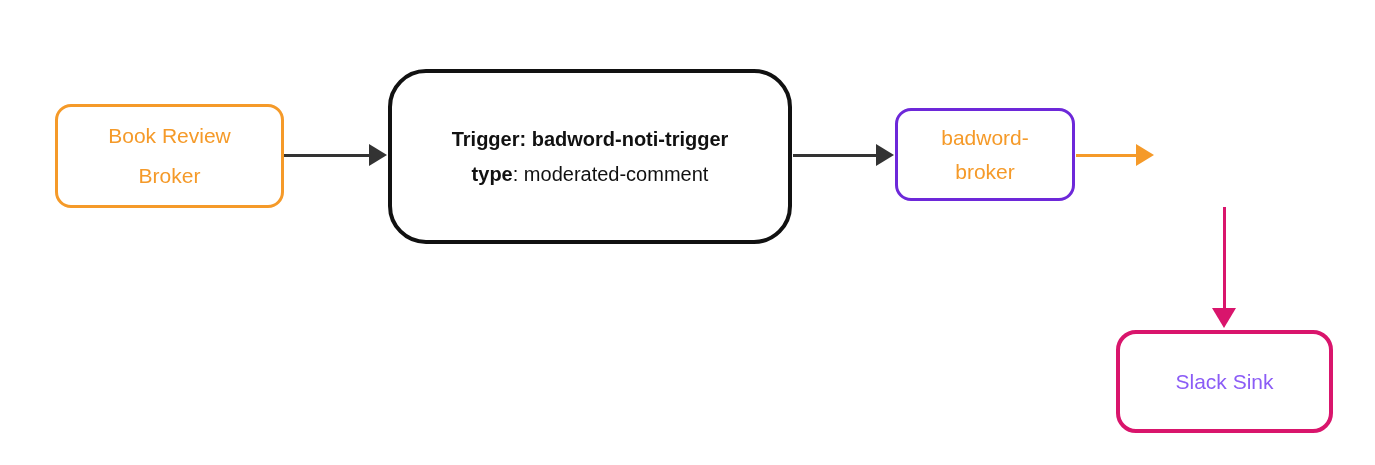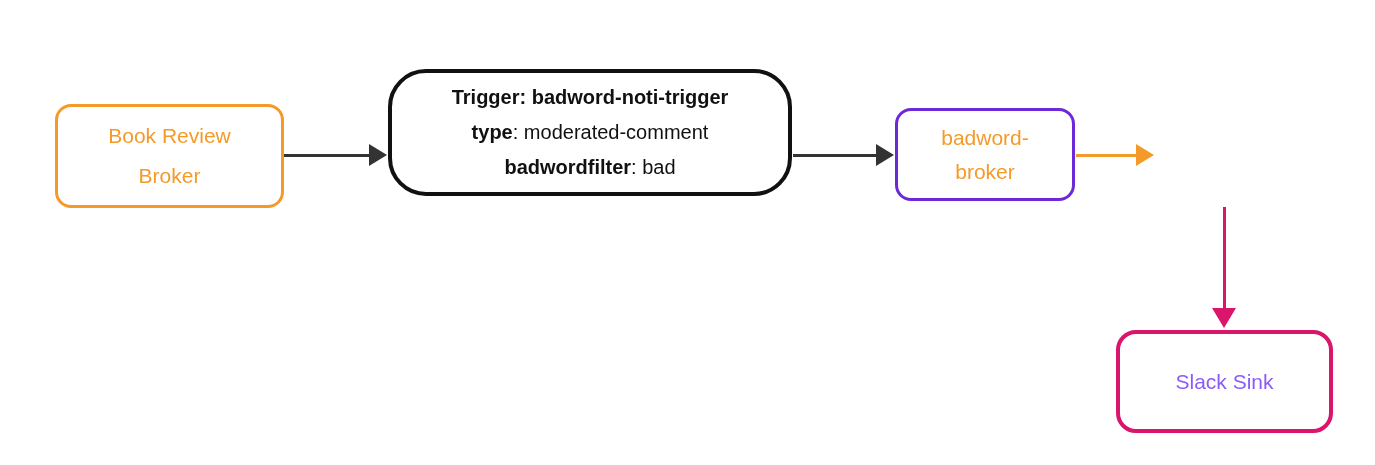--- a/index.html
+++ b/index.html
@@ -28,21 +28,21 @@
   .node .label { width: 100%; }
 
   
   .n-book {
     left: 55px; top: 84px; width: 229px; height: 104px;
     border: 3px solid #F59A29; border-radius: 16px;
     color: #F59A29; font-size: 21px; line-height: 40px;
   }
   
   .n-trigger {
-    left: 388px; top: 49px; width: 404px; height: 127px;
+    left: 388px; top: 49px; width: 404px; height: 175px;
     border: 4px solid #111111; border-radius: 38px;
     color: #111111; font-size: 20px; line-height: 35px;
   }
   .n-trigger b { font-weight: 700; }
   
   .n-bwbroker {
     left: 895px; top: 88px; width: 180px; height: 93px;
     border: 3px solid #6d28d9; border-radius: 16px;
     color: #F59A29; font-size: 21px; line-height: 34px;
   }
@@ -93,21 +93,20 @@
     </div>
   </div>
 
   <div class="shaft-h e1-shaft"></div>
   <div class="head-right e1-head"></div>
 
   <div class="node n-trigger">
     <div class="label">
       <div><b>Trigger: badword-noti-trigger</b></div>
       <div><b>type</b><span>: moderated-comment</span></div>
-      <div><b>badwordfilter</b><span>: bad</span></div>
     </div>
   </div>
 
   <div class="shaft-h e2-shaft"></div>
   <div class="head-right e2-head"></div>
 
   <div class="node n-bwbroker">
     <div class="label">
       <span>badword-</span><br>
       <span>broker</span>

